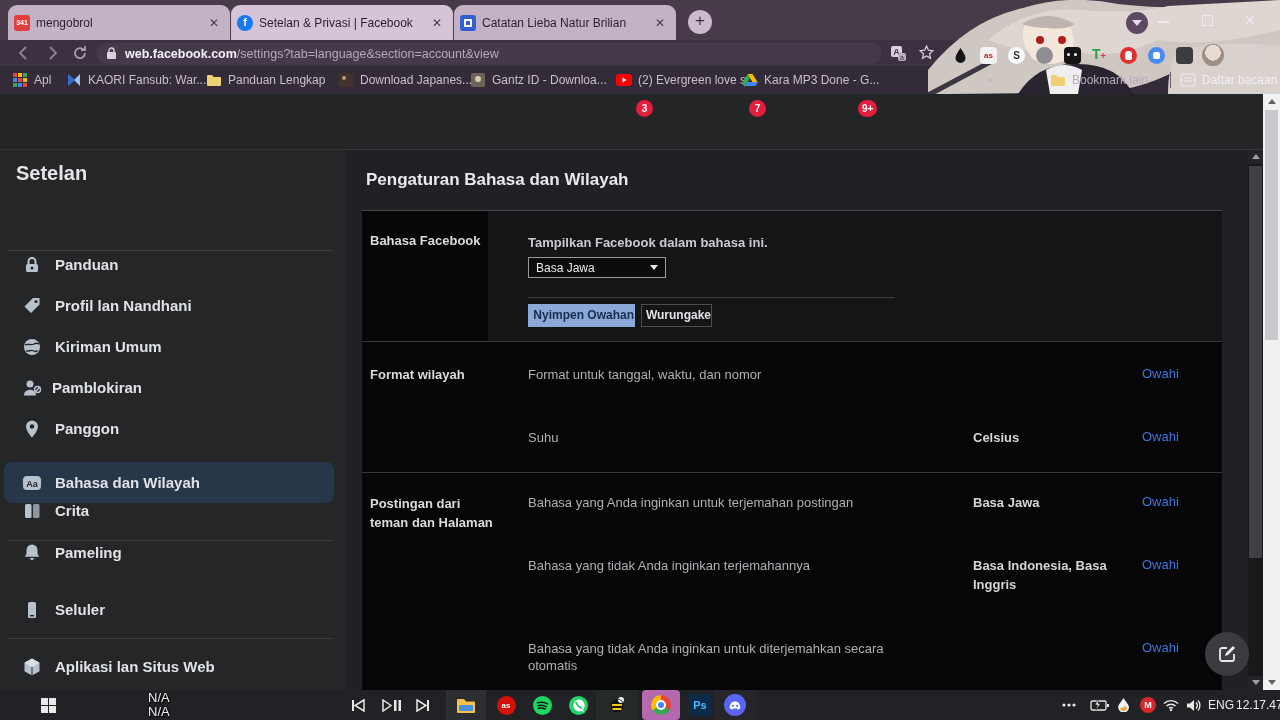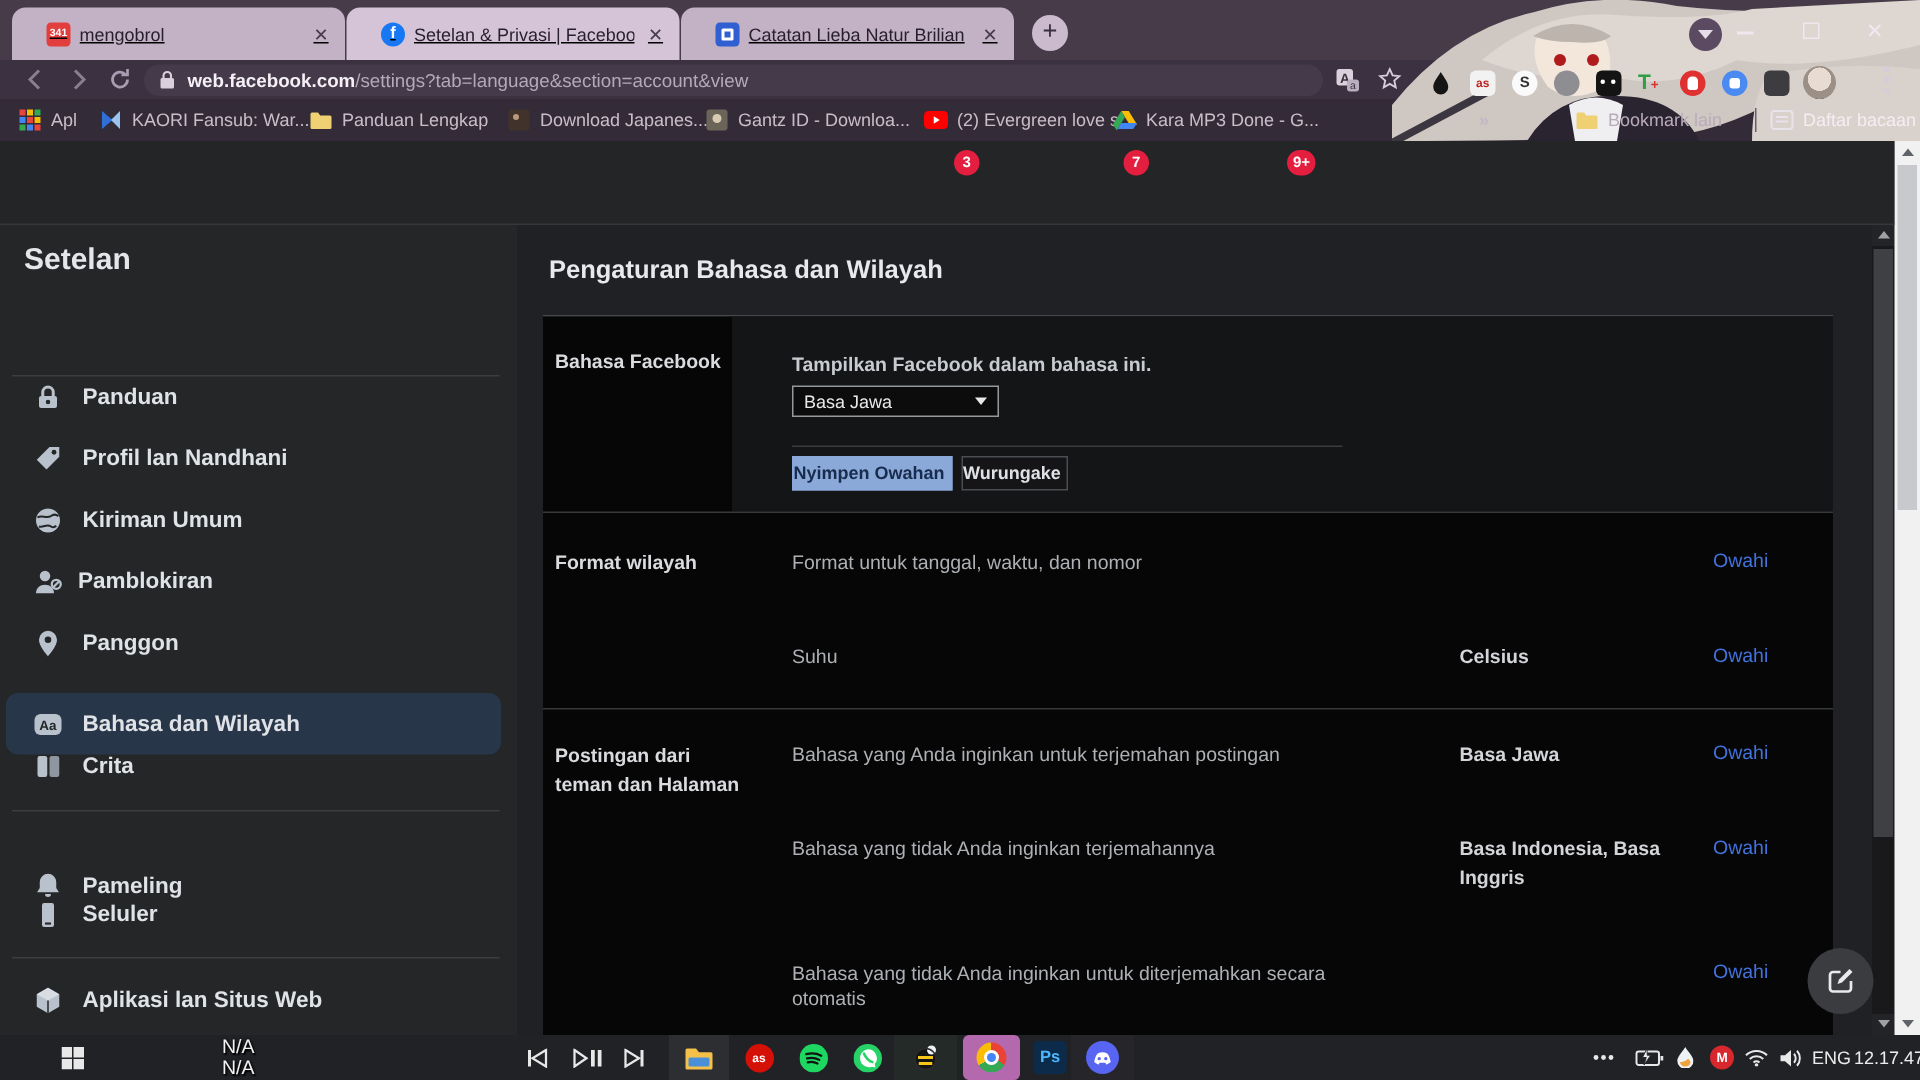--- a/index.html
+++ b/index.html
@@ -5,21 +5,21 @@
   html,body{margin:0;padding:0;background:#000;}
   *{box-sizing:border-box;font-family:"Liberation Sans",sans-serif;}
   #stage{position:relative;width:1280px;height:720px;overflow:hidden;background:#202124;}
   .abs{position:absolute;}
   svg{display:block;}
 
   
   #chrome-top{left:0;top:0;width:1280px;height:94px;
     background:linear-gradient(#473b4a 0,#473b4a 40px,#3b3140 40px,#3b3140 66px,#342b38 66px,#342b38 94px);}
   #theme-art{left:928px;top:0;width:352px;height:94px;z-index:1;}
-  .tab{top:5px;height:35px;border-radius:9px 9px 0 0;background:#c3b1c5;z-index:2;display:flex;align-items:center;padding:0 8px 0 23px;text-decoration:underline;}
+  .tab{top:5px;height:35px;border-radius:9px 9px 0 0;background:#c3b1c5;z-index:2;display:flex;align-items:center;padding:0 8px 0 6px;}
   .tab.active{background:#d5c4d7;}
   .tab .title{font-size:12px;color:#271f2b;white-space:nowrap;overflow:hidden;flex:1;margin:0 6px;}
   .tab .close{width:16px;height:16px;border-radius:8px;color:#473c4a;font-size:12px;line-height:16px;text-align:center;}
   .fav{width:16px;height:16px;flex:none;}
   #newtab-btn{left:688px;top:10px;width:24px;height:24px;border-radius:12px;background:#cbb9cd;color:#3a3040;
     font-size:17px;line-height:22px;text-align:center;z-index:2;}
   #tabsearch-btn{left:1126px;top:12px;width:22px;height:22px;border-radius:11px;background:#5c4a62;z-index:3;
     display:flex;align-items:center;justify-content:center;}
   .win-ctl{z-index:3;color:#efe8f0;}
   
@@ -68,21 +68,21 @@
   .sec-label{font-size:13px;font-weight:bold;color:#d9dbde;line-height:19px;}
   .row-desc{font-size:13px;color:#adb0b4;line-height:17px;}
   .row-val{font-size:13px;font-weight:bold;color:#d3d5d9;line-height:19px;}
   .row-link{font-size:13px;color:#4173dd;width:70px;}
   #lang-cell{left:126px;top:0;width:734px;height:130px;background:#141517;}
   #lang-prompt{left:40px;top:24px;font-size:13px;font-weight:bold;color:#c8cbd0;}
   #lang-select{left:40px;top:46px;width:138px;height:21px;background:#0c0c0d;border:1px solid #95989d;
     display:flex;align-items:center;justify-content:space-between;padding:0 7px;}
   #lang-select span{font-size:12px;color:#e8e8ea;}
   #lang-hr{left:40px;top:86px;width:367px;height:1px;background:#3c3d40;}
-  .btn{top:93px;height:23px;font-size:12px;font-weight:bold;text-align:left;line-height:21px;border-radius:0;}
+  .btn{top:93px;height:23px;font-size:12px;font-weight:bold;text-align:right;line-height:21px;border-radius:0;}
   #save-btn{left:40px;width:107px;background:#8aa8d8;color:#182c4e;border:1px solid #8aa8d8;}
   #cancel-btn{left:153px;width:71px;background:#151517;color:#dfe1e5;border:1px solid #4a4d52;}
 
   
   #inner-scrollbar{left:1248px;top:56px;width:15px;height:540px;background:#19191b;}
   #inner-scrollbar .btn-top{left:0;top:0;width:15px;height:14px;background:#232427;}
   #inner-scrollbar .btn-bot{left:0;top:526px;width:15px;height:14px;background:#232427;}
   #inner-thumb{left:1px;top:16px;width:13px;height:392px;background:#3f4044;}
   .tri-up{width:0;height:0;border-left:4px solid transparent;border-right:4px solid transparent;border-bottom:5px solid #9fa1a4;margin:4px auto;}
   .tri-dn{width:0;height:0;border-left:4px solid transparent;border-right:4px solid transparent;border-top:5px solid #9fa1a4;margin:4px auto;}
@@ -404,21 +404,21 @@
         <span class="lbl">Bahasa dan Wilayah</span>
       </div>
       <div class="abs sb-item" style="top:340px;">
         <svg class="sb-ic" viewBox="0 0 20 20">
             <rect x="3" y="3" width="6.5" height="14" rx="1.5" fill="#b9c2cc"></rect>
             <rect x="11" y="3" width="6.5" height="14" rx="1.5" fill="#8e979f"></rect>
           </svg>
         <span class="lbl">Crita</span>
       </div>
       <div class="abs sb-div" style="top:390px;"></div>
-      <div class="abs sb-item" style="top:420px;">
+      <div class="abs sb-item" style="top:382px;">
         <svg class="sb-ic" viewBox="0 0 20 20">
             <path d="M10 1.5a5.5 5.5 0 0 1 5.5 5.5v4l1.8 2.8H2.7L4.5 11V7A5.5 5.5 0 0 1 10 1.5z" fill="#b9c2cc"></path>
             <path d="M8 15a2 2 0 0 0 4 0z" fill="#b9c2cc"></path>
           </svg>
         <span class="lbl">Pameling</span>
       </div>
       <div class="abs sb-item" style="top:439px;">
         <svg class="sb-ic" viewBox="0 0 20 20">
             <rect x="6" y="2" width="8" height="16" rx="1.5" fill="#b9c2cc"></rect>
             <rect x="8" y="15" width="4" height="1.4" fill="#242628"></rect>

